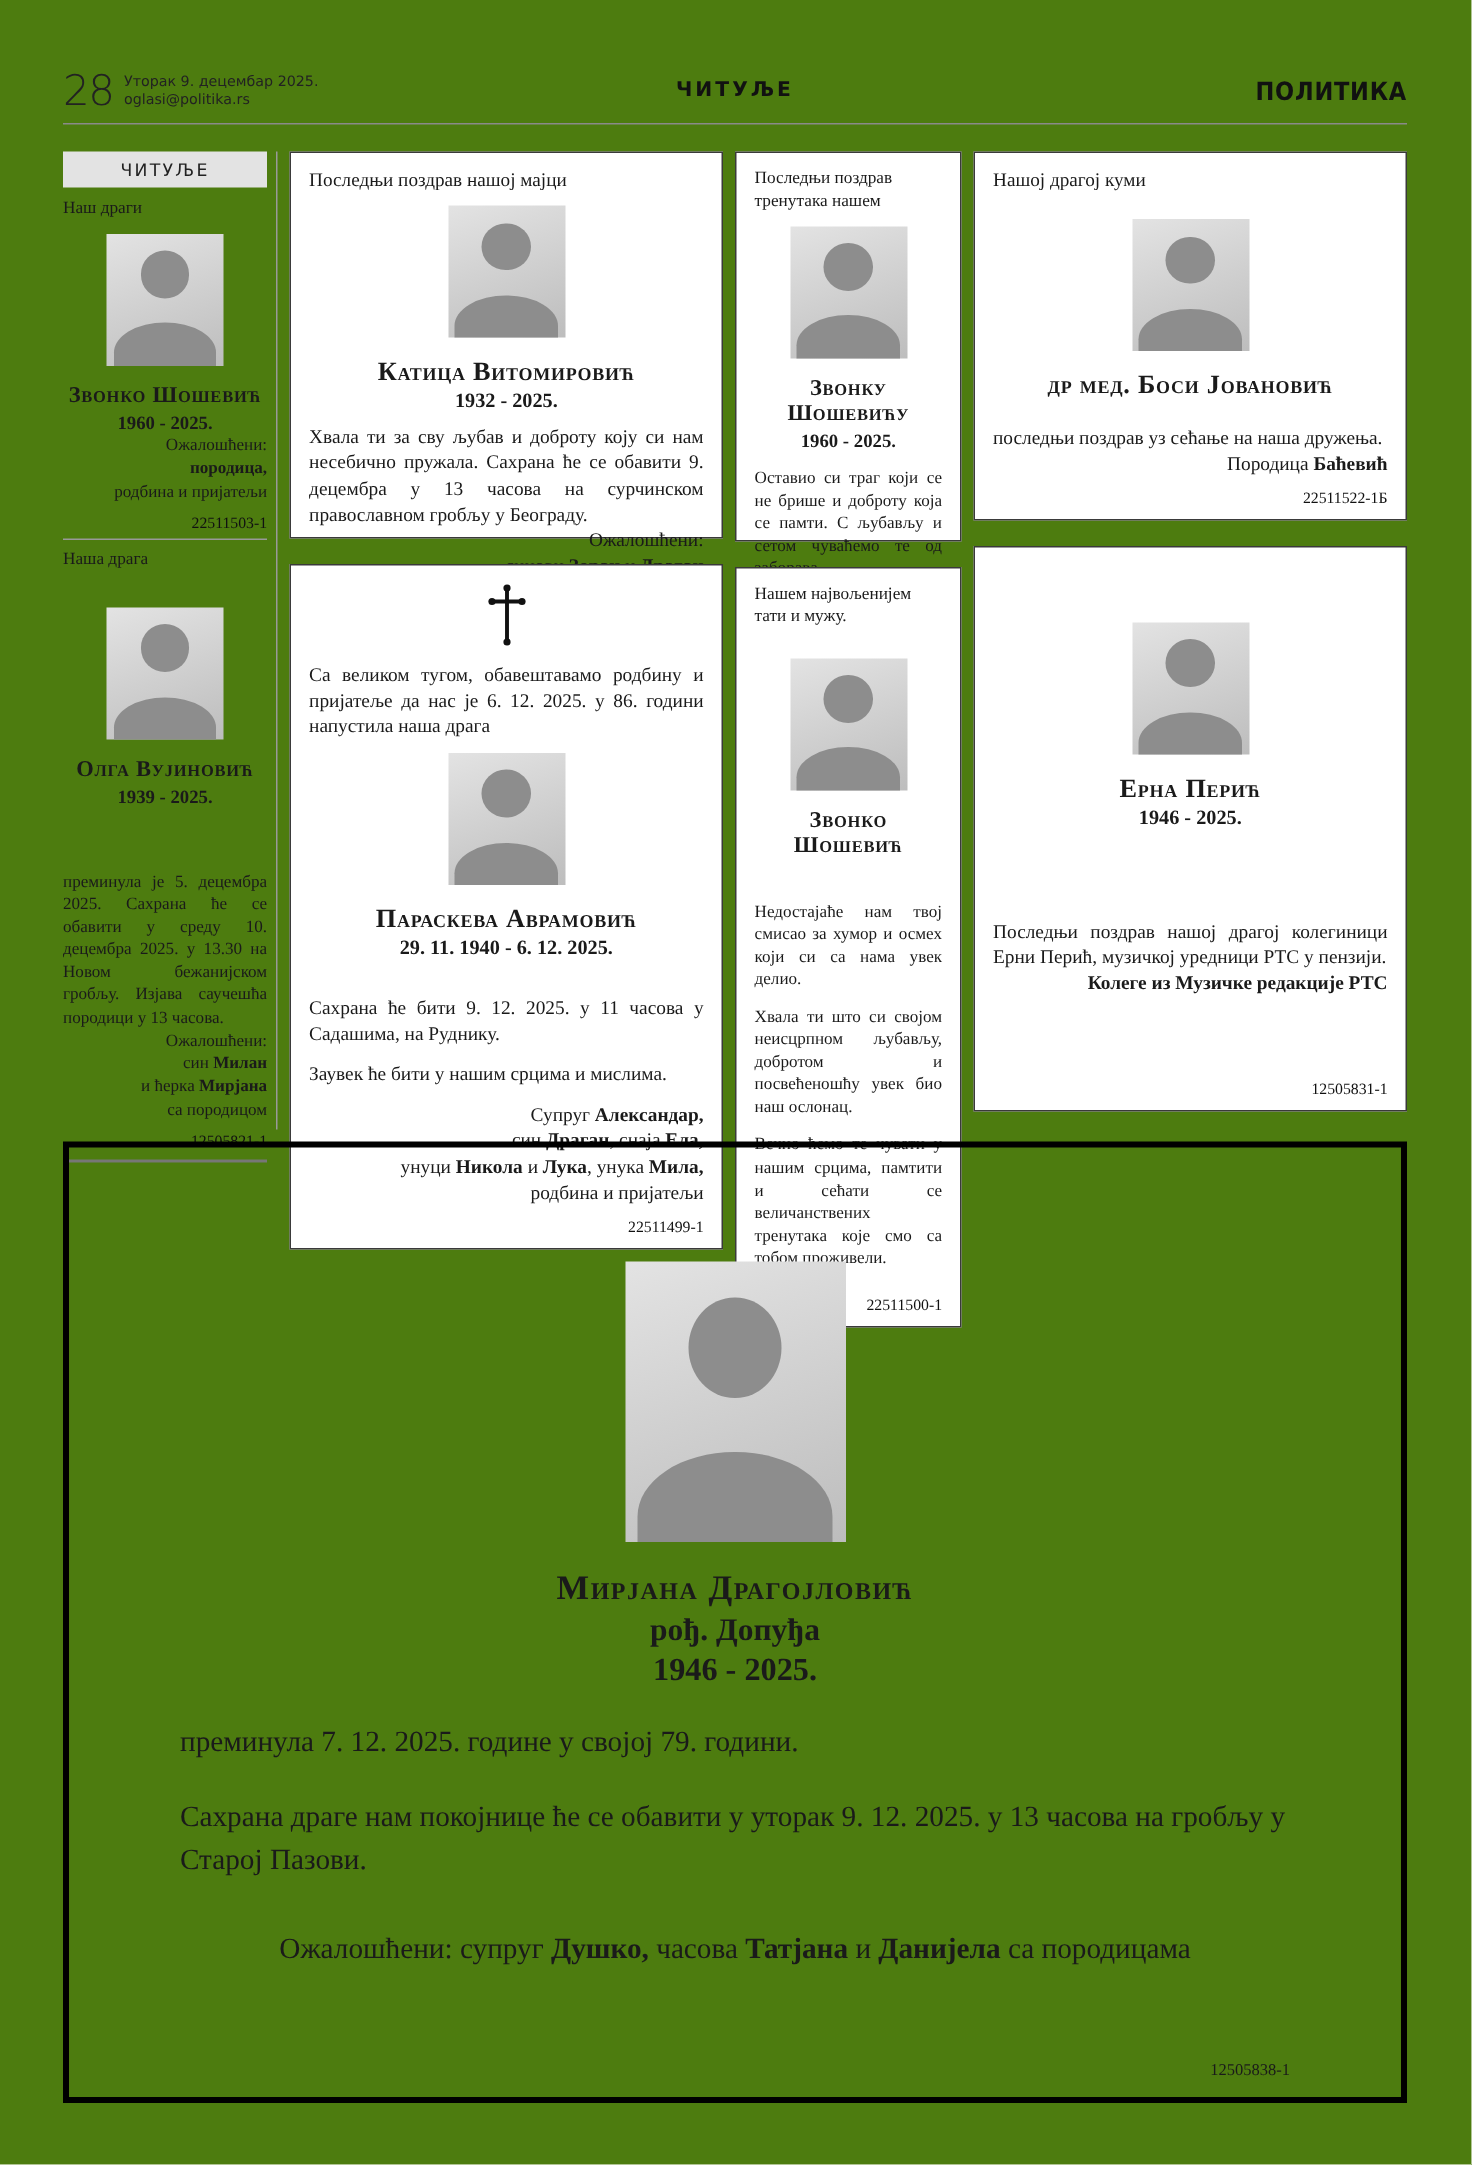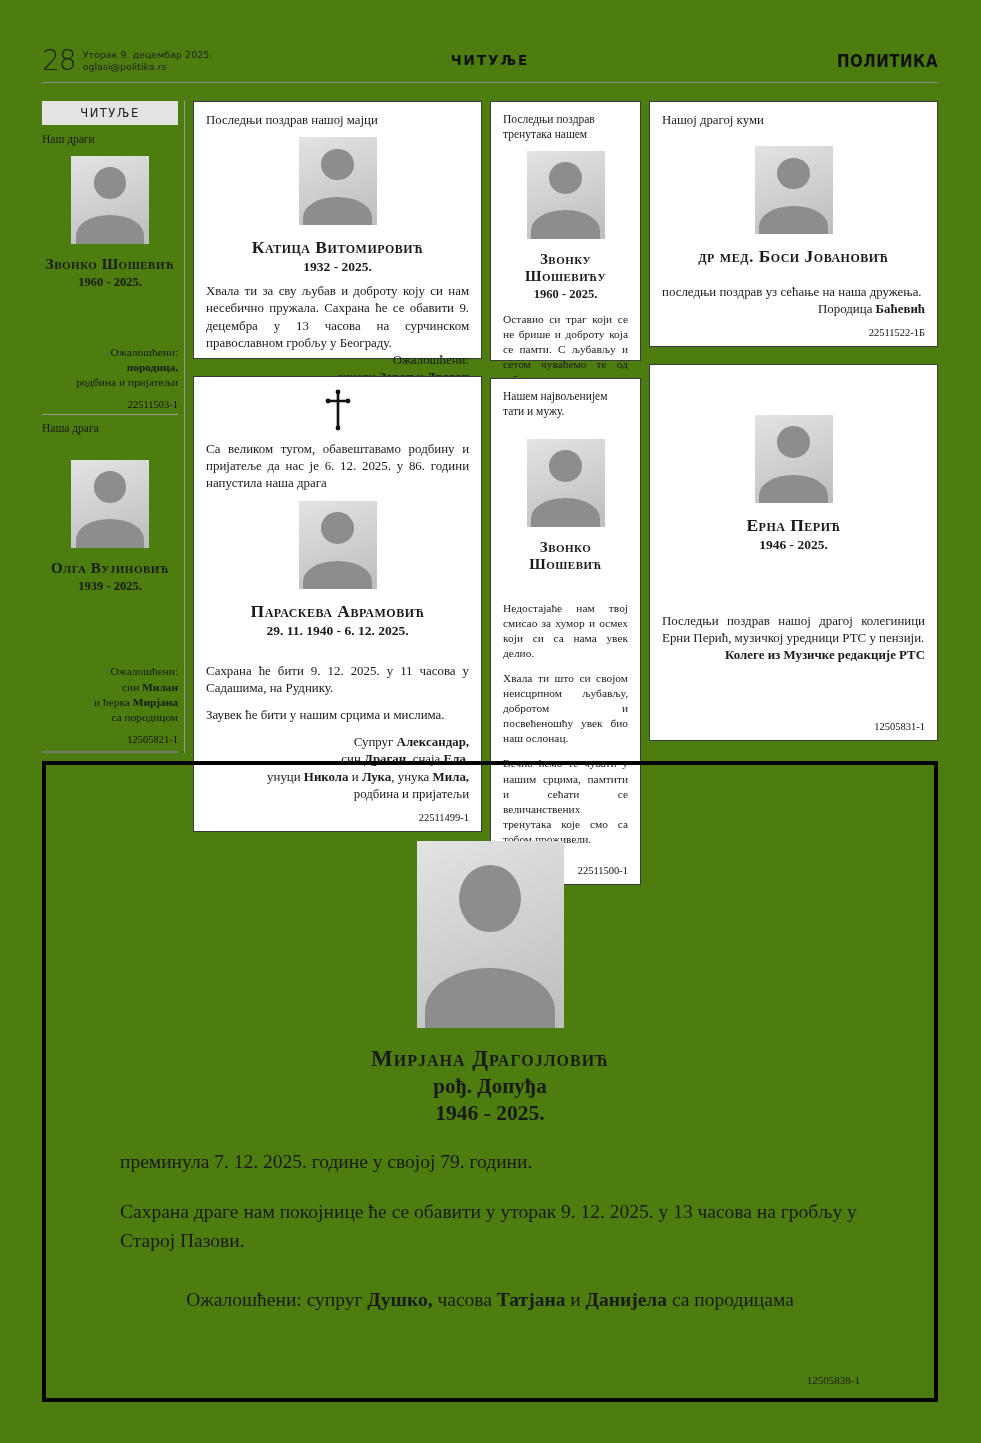--- a/index.html
+++ b/index.html
@@ -93,20 +93,21 @@
       </div>
 
       <div class="lc-obit lc-b">
         <div class="intro">Наша драга</div>
         <div class="photo small" style="margin-top:24px">
             <div class="head"></div>
             <div class="shoulders"></div>
           </div>
         <div class="obit-name">Олга Вујиновић</div>
         <div class="years">1939 - 2025.</div>
+        <div class="obody" style="margin-top:42px">преминула је 5. децембра 2025. Сахрана ће се обавити у среду 10. децембра 2025. у 13.30 на Новом бежанијском гробљу. Изјава саучешћа породици у 13 часова.</div>
         <div class="closing">
             <div><span>Ожалошћени:</span></div>
             <div><span>син </span><span style="font-weight: bold;">Милан</span></div>
             <div><span>и ћерка </span><span style="font-weight: bold;">Мирјана</span></div>
             <div><span>са породицом</span></div>
           </div>
         <div class="ref">12505821-1</div>
       </div>
     </div>
 

